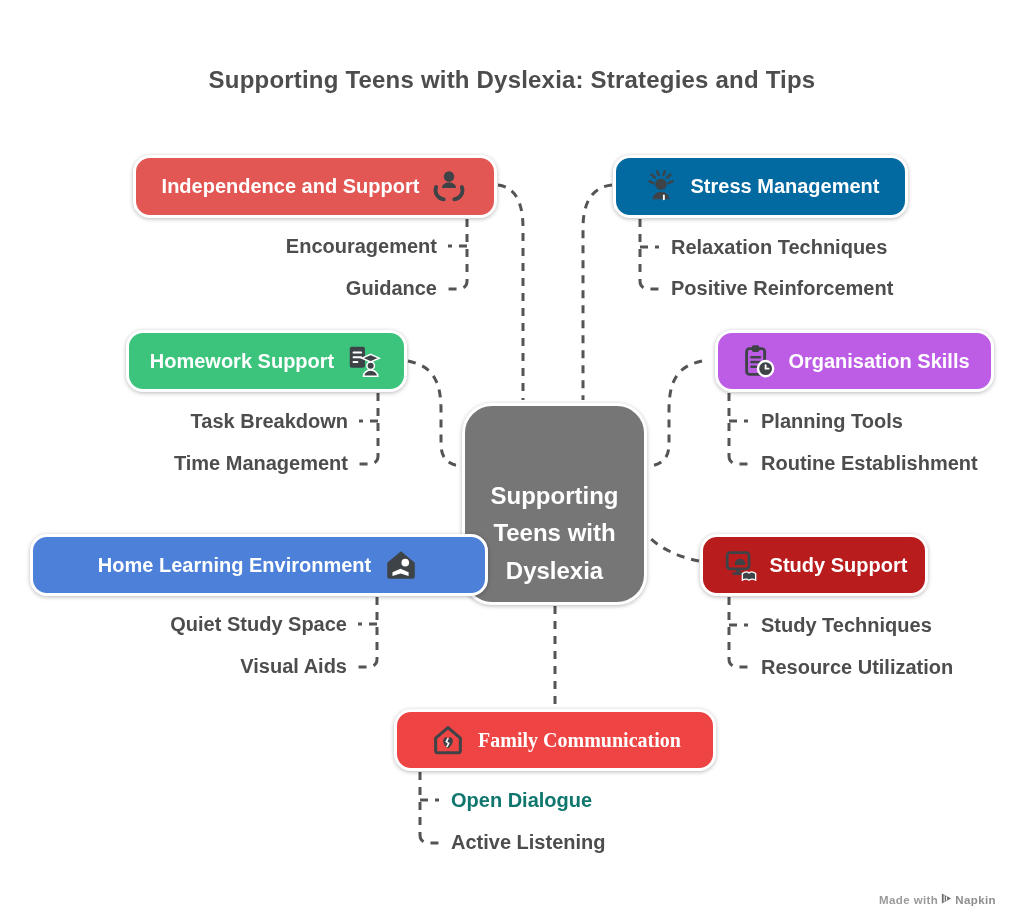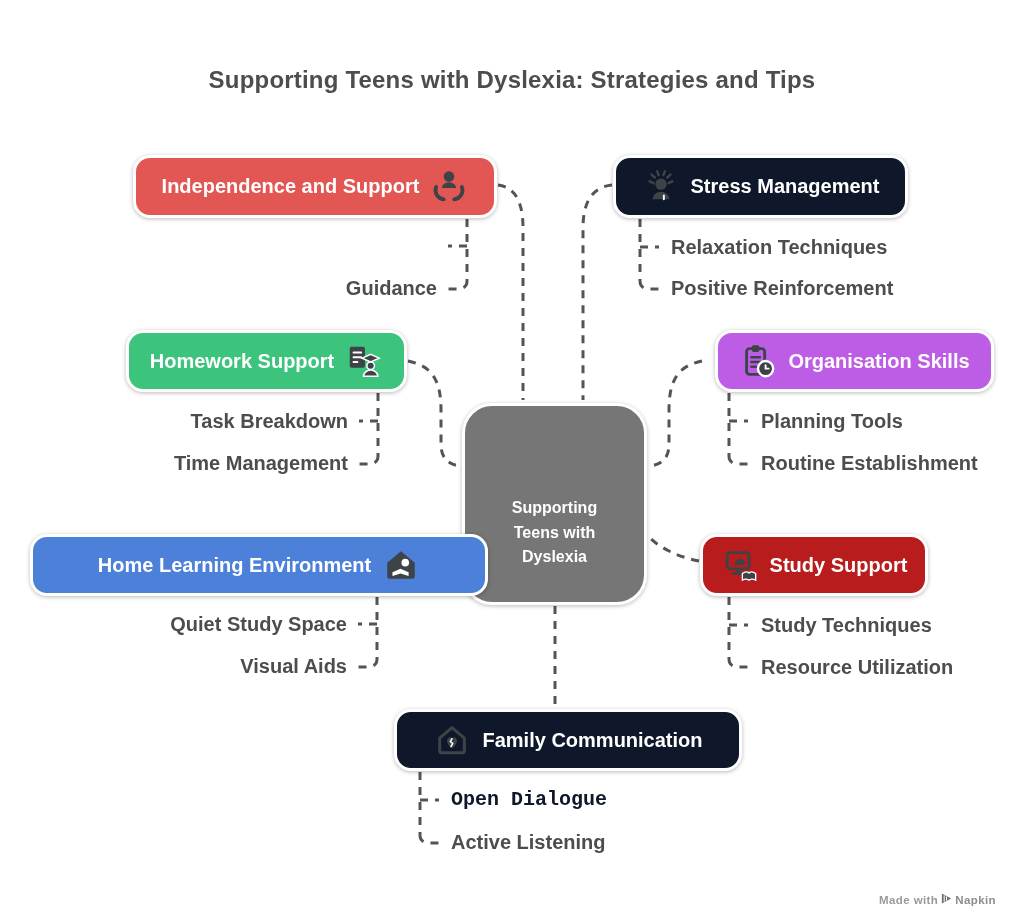--- a/index.html
+++ b/index.html
@@ -19,21 +19,21 @@
     box-shadow:0 1px 4px rgba(0,0,0,.28);
     display:flex;align-items:center;justify-content:center;gap:11px;
     color:#ffffff;font-weight:bold;font-size:20px;white-space:nowrap;
   }
   .node .icon{display:flex;align-items:center;justify-content:center;flex:0 0 auto;}
   .center-node{
     position:absolute;z-index:2;box-sizing:border-box;
     border:3px solid #ffffff;border-radius:30px;
     box-shadow:0 1px 4px rgba(0,0,0,.28);
     display:flex;align-items:center;justify-content:center;
-    text-align:center;color:#ffffff;font-weight:bold;font-size:16px;
+    text-align:center;color:#ffffff;font-weight:bold;font-size:24px;
     line-height:1.55;padding:58px 24px 0 24px;
   }
   .sub-item{
     position:absolute;z-index:2;font-size:20px;font-weight:bold;
     line-height:26px;white-space:nowrap;
   }
   .watermark{
     position:absolute;right:28px;bottom:16px;z-index:2;
     display:flex;align-items:center;gap:2px;
     font-size:11.5px;font-weight:bold;color:#9a9a9a;letter-spacing:.4px;
@@ -76,23 +76,24 @@
     <span>Independence and Support</span>
     <span class="icon">
       <svg width="38" height="38" viewBox="0 0 40 40">
         <circle cx="20" cy="9" r="5.5" fill="#3E4347"></circle>
         <path d="M12.5 21 a7.5 6 0 0 1 15 0 z" fill="#3E4347"></path>
         <path d="M6.5 20 a9.5 9.5 0 0 0 8 13" stroke="#3E4347" stroke-width="4" stroke-linecap="round" fill="none"></path>
         <path d="M33.5 20 a9.5 9.5 0 0 1 -8 13" stroke="#3E4347" stroke-width="4" stroke-linecap="round" fill="none"></path>
       </svg>
     </span>
   </div>
+  <div class="sub-item" style="right: 587px; top: 233px; color: rgb(77, 77, 77);">Encouragement</div>
   <div class="sub-item" style="right: 587px; top: 275px; color: rgb(77, 77, 77);">Guidance</div>
 
-  <div class="node" style="left: 613px; top: 155px; width: 295px; height: 63px; background-color: #0f172a;">
+  <div class="node" style="left: 613px; top: 155px; width: 295px; height: 63px; background-color: #0369a1;">
     <span class="icon">
       <svg width="38" height="38" viewBox="0 0 40 40">
         <path d="M11 33 a9 8 0 0 1 18 0 z" fill="#3E4347"></path>
         <circle cx="20" cy="17" r="6" fill="#3E4347"></circle>
         <g stroke="#3E4347" stroke-width="2.6" stroke-linecap="round">
           <path d="M8 14 l4 2"></path>
             <path d="M10 7 l3.5 3"></path>
             <path d="M16 3.5 l1.5 4"></path>
           <path d="M32 14 l-4 2"></path>
             <path d="M30 7 l-3.5 3"></path>
@@ -159,31 +160,31 @@
         <path d="M16 24 h4.5 v4 h-4.5 z" fill="#3E4347"></path>
         <rect x="12" y="27.5" width="12" height="3" rx="1.5" fill="#3E4347"></rect>
         <path d="M22.5 29 c2.5 -2 5.5 -2 7 -0.5 c1.5 -1.5 4.5 -1.5 7 0.5 v7 c-2.5 -1.5 -5 -1.5 -7 0 c-2 -1.5 -4.5 -1.5 -7 0 z" fill="#3E4347" stroke="#ffffff" stroke-width="1.4"></path>
       </svg>
     </span>
     <span>Study Support</span>
   </div>
   <div class="sub-item" style="left: 761px; top: 612px; color: rgb(77, 77, 77);">Study Techniques</div>
   <div class="sub-item" style="left: 761px; top: 654px; color: rgb(77, 77, 77);">Resource Utilization</div>
 
-  <div class="node" style="left: 394px; top: 709px; width: 348px; height: 62px; background-color: #0f172a;">
+  <div class="node" style="left: 394px; top: 709px; width: 322px; height: 62px; background-color: #ef4444; font-family: Liberation Serif, serif;">
     <span class="icon">
       <svg width="38" height="38" viewBox="0 0 40 40">
         <path d="M7 18 L20 7 L33 18 V31 a2.5 2.5 0 0 1 -2.5 2.5 h-21 A2.5 2.5 0 0 1 7 31 Z" fill="none" stroke="#3E4347" stroke-width="3.2" stroke-linejoin="round"></path>
         <path d="M20 29 C14.5 24.5 13.5 19.5 16.5 17.5 C18.5 16.3 20 18 20 19 C20 18 21.5 16.3 23.5 17.5 C26.5 19.5 25.5 24.5 20 29 Z" fill="#3E4347"></path>
         <path d="M20 18.5 l-1.8 3.2 2.5 2 -1.8 3.2" stroke="#ffffff" stroke-width="1.6" fill="none" stroke-linecap="round"></path>
       </svg>
     </span>
     <span>Family Communication</span>
   </div>
-  <div class="sub-item" style="left: 451px; top: 787px; color: #0f172a; font-family: Liberation Mono, monospace;">Open Dialogue</div>
+  <div class="sub-item" style="left: 451px; top: 787px; color: #0f766e;">Open Dialogue</div>
   <div class="sub-item" style="left: 451px; top: 829px; color: rgb(77, 77, 77);">Active Listening</div>
 
   <div class="watermark">
     <span>Made with</span>
     <span class="icon">
       <svg width="13" height="13" viewBox="0 0 14 14">
         <path d="M2 1.5 L12 7 L2 12.5 Z" fill="#6e6e6e"></path>
         <path d="M4.5 3.5 L4.5 10.5 M7 4.8 L7 9.2" stroke="#ffffff" stroke-width="1.1"></path>
       </svg>
     </span>

